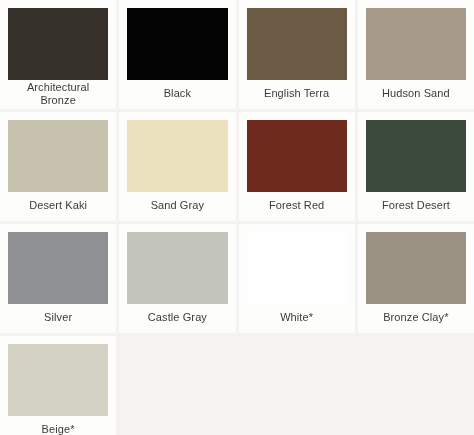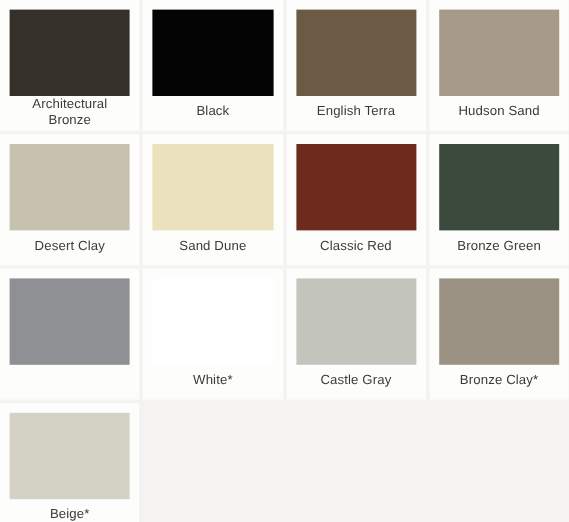--- a/index.html
+++ b/index.html
@@ -66,44 +66,45 @@
     <div class="swatch-card">
       <div class="swatch-chip" style="background: rgb(107, 91, 69);"></div>
       <div class="swatch-label">English Terra</div>
     </div>
     <div class="swatch-card">
       <div class="swatch-chip" style="background: rgb(168, 154, 136);"></div>
       <div class="swatch-label">Hudson Sand</div>
     </div>
     <div class="swatch-card">
       <div class="swatch-chip" style="background: rgb(199, 194, 174);"></div>
-      <div class="swatch-label">Desert Clay</div>
+      <div class="swatch-label">Desert Kaki</div>
     </div>
     <div class="swatch-card">
       <div class="swatch-chip" style="background: rgb(235, 226, 189);"></div>
-      <div class="swatch-label">Sand Dune</div>
+      <div class="swatch-label">Sand Gray</div>
     </div>
     <div class="swatch-card">
       <div class="swatch-chip" style="background: rgb(110, 43, 29);"></div>
-      <div class="swatch-label">Classic Red</div>
+      <div class="swatch-label">Forest Red</div>
     </div>
     <div class="swatch-card">
       <div class="swatch-chip" style="background: rgb(60, 74, 62);"></div>
-      <div class="swatch-label">Bronze Green</div>
+      <div class="swatch-label">Forest Desert</div>
     </div>
     <div class="swatch-card">
       <div class="swatch-chip" style="background: rgb(143, 144, 147);"></div>
+      <div class="swatch-label">Silver</div>
+    </div>
+    <div class="swatch-card">
+      <div class="swatch-chip" style="background: rgb(195, 197, 189);"></div>
+      <div class="swatch-label">Castle Gray</div>
     </div>
     <div class="swatch-card">
       <div class="swatch-chip" style="background: rgb(255, 255, 255);"></div>
       <div class="swatch-label">White*</div>
-    </div>
-    <div class="swatch-card">
-      <div class="swatch-chip" style="background: rgb(195, 197, 189);"></div>
-      <div class="swatch-label">Castle Gray</div>
     </div>
     <div class="swatch-card">
       <div class="swatch-chip" style="background: rgb(156, 146, 131);"></div>
       <div class="swatch-label">Bronze Clay*</div>
     </div>
     <div class="swatch-card">
       <div class="swatch-chip" style="background: rgb(211, 210, 197);"></div>
       <div class="swatch-label">Beige*</div>
     </div>
     <div class="swatch-card is-empty"></div>

